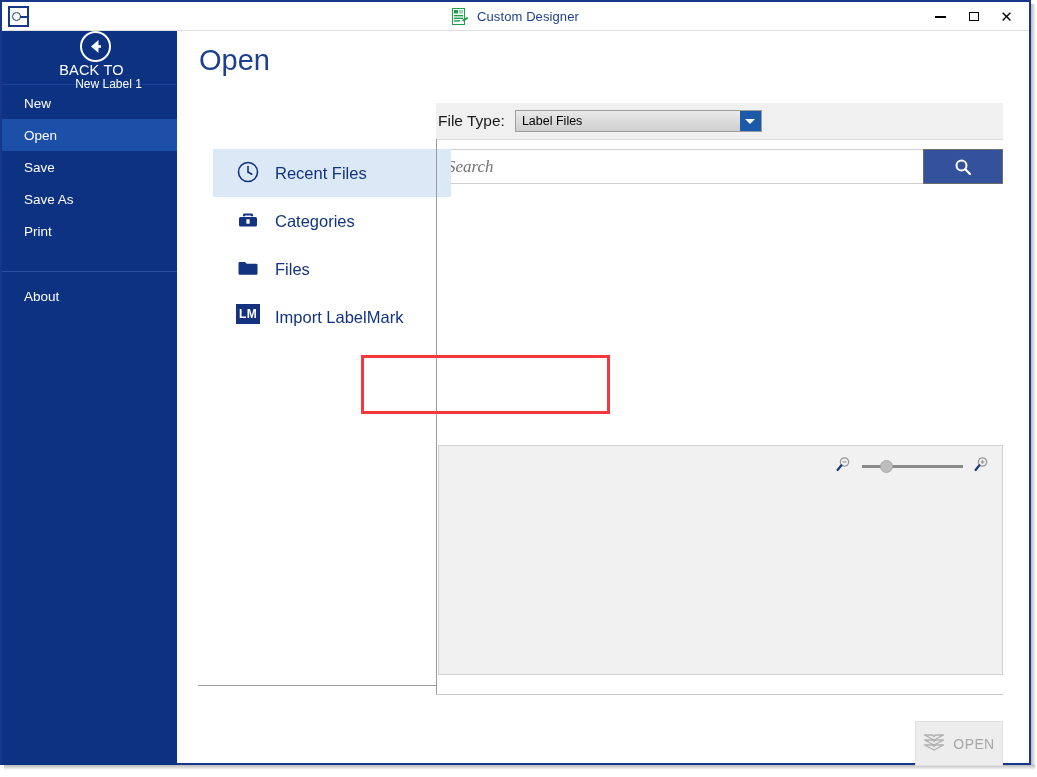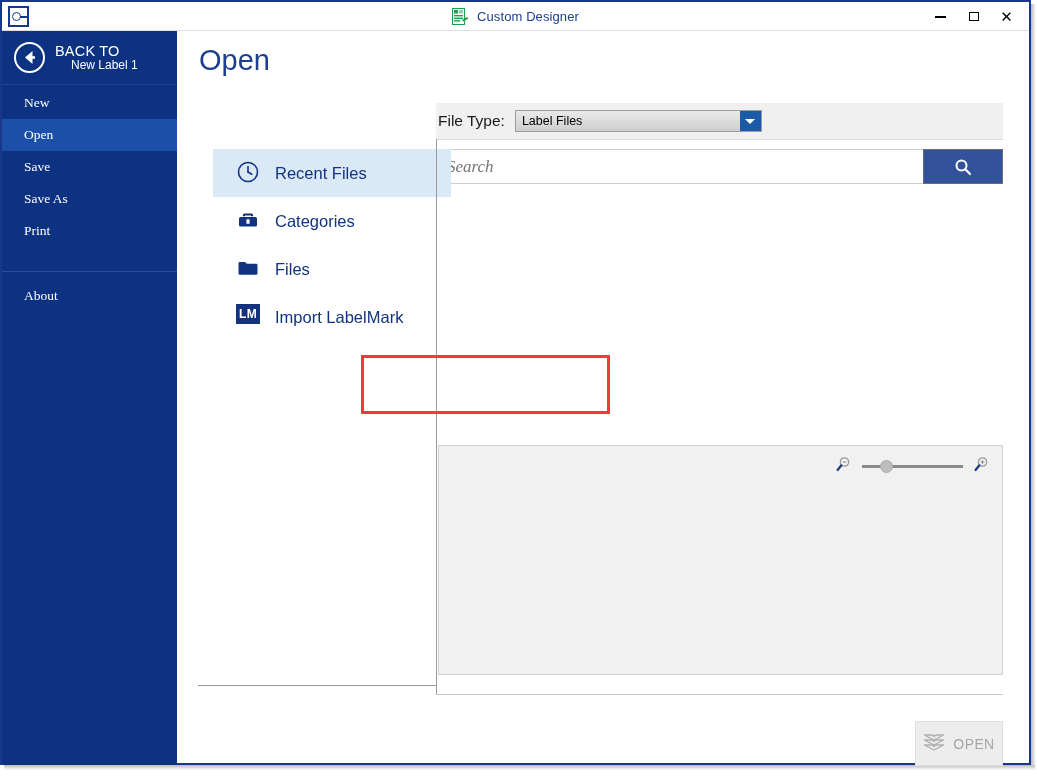--- a/index.html
+++ b/index.html
@@ -143,20 +143,21 @@
     height: 734px;
     background: #0d3282;
   }
   .back-block {
     position: relative;
     height: 53px;
     display: flex;
     align-items: center;
     padding-left: 12px;
     border-bottom: 1px solid #1c4496;
+    flex-direction: column;
   }
   .back-circle {
     width: 31px; height: 31px;
     border: 2.4px solid #ffffff;
     border-radius: 50%;
     box-sizing: border-box;
     position: relative;
     flex: 0 0 auto;
   }
   .back-labels {
@@ -175,21 +176,20 @@
 
   .nav-group { padding-top: 2px; }
   .nav-item {
     height: 32px;
     display: flex;
     align-items: center;
     padding-left: 22px;
     color: #ffffff;
     font-size: 13.5px;
     box-sizing: border-box;
-    font-family: Liberation Serif, serif;
   }
   .nav-item.active {
     background: #1c4fa8;
   }
   .nav-sep {
     height: 1px;
     background: #2a4f9e;
     margin: 24px 0 6px 0;
   }
 

